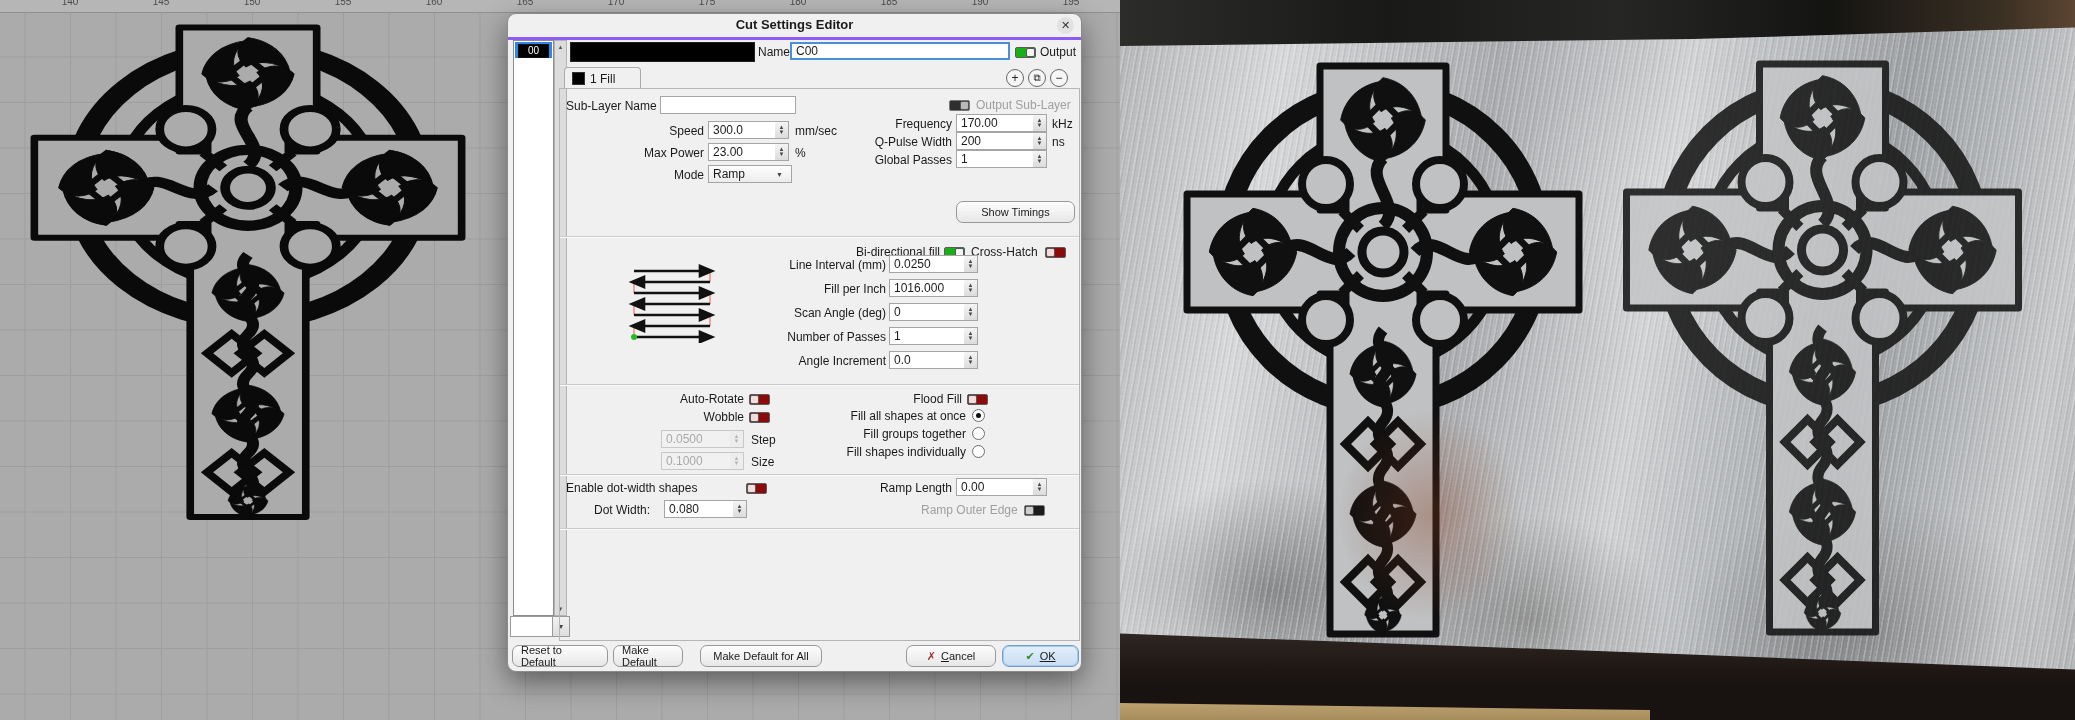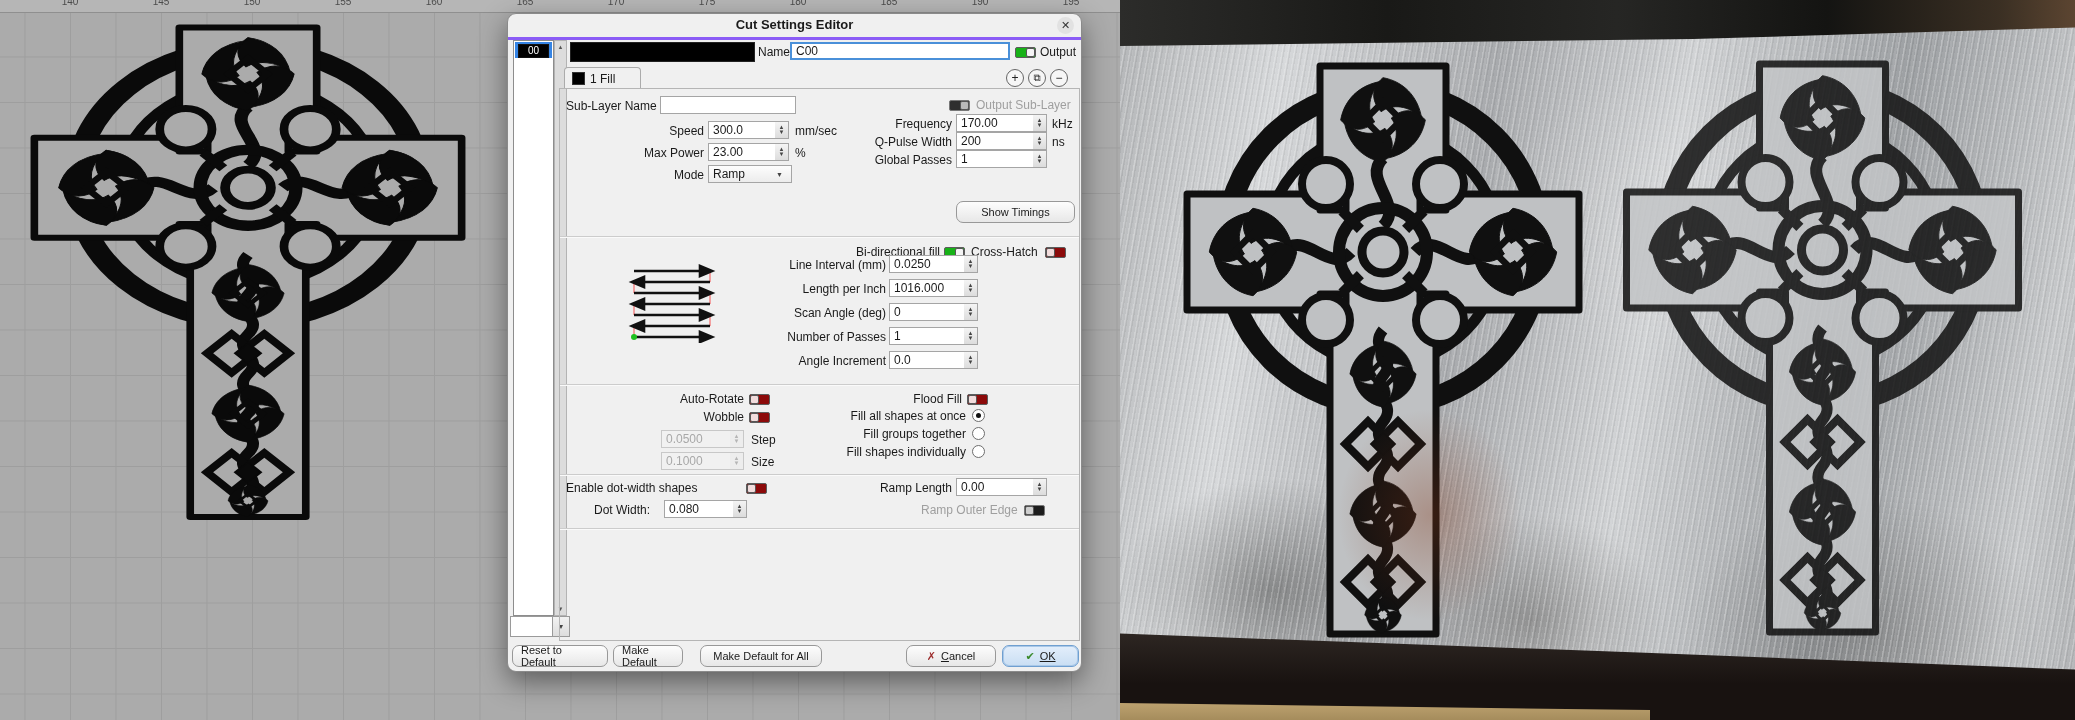--- a/index.html
+++ b/index.html
@@ -301,21 +301,21 @@
     <circle cx="8" cy="74" r="3" fill="#20c020"></circle>
   </svg>
 
   <div class="rlbl" style="left:200px;top:244px;width:178px">Line Interval (mm)</div>
   <div class="inp" style="left:381px;top:241px;width:76px">0.0250</div>
   <div class="spn" style="left:456px;top:241px">
       <i>▲</i>
       <i>▼</i>
     </div>
 
-  <div class="rlbl" style="left:200px;top:268px;width:178px">Length per Inch</div>
+  <div class="rlbl" style="left:200px;top:268px;width:178px">Fill per Inch</div>
   <div class="inp" style="left:381px;top:265px;width:76px">1016.000</div>
   <div class="spn" style="left:456px;top:265px">
       <i>▲</i>
       <i>▼</i>
     </div>
 
   <div class="rlbl" style="left:200px;top:292px;width:178px">Scan Angle (deg)</div>
   <div class="inp" style="left:381px;top:289px;width:76px">0</div>
   <div class="spn" style="left:456px;top:289px">
       <i>▲</i>

